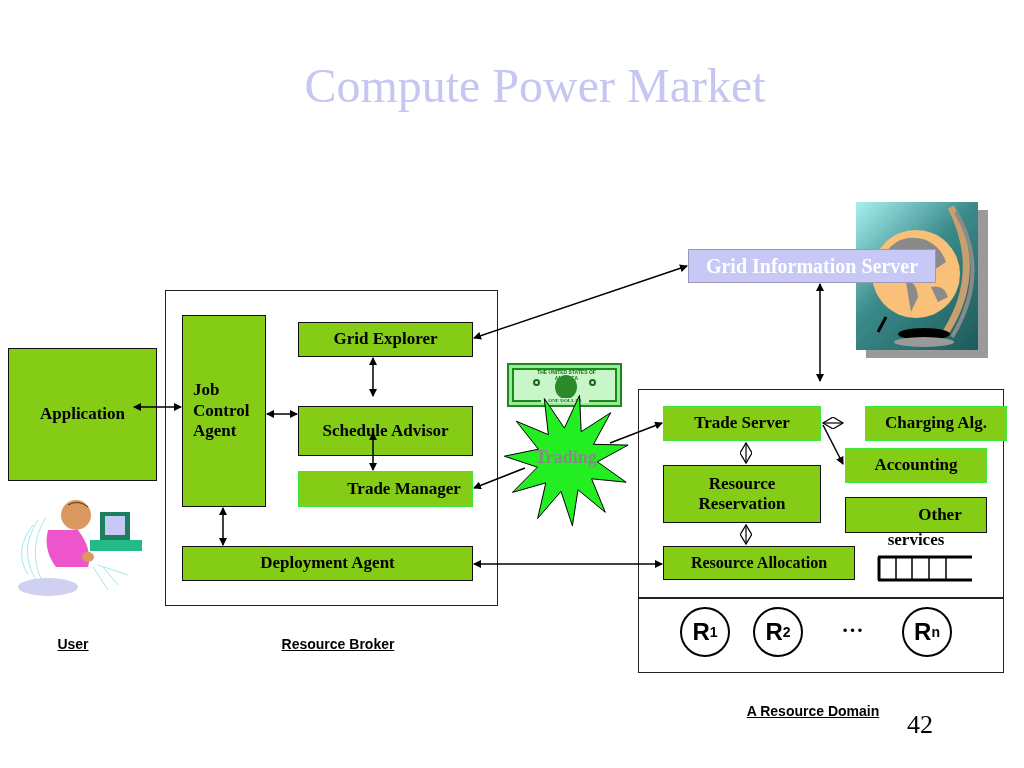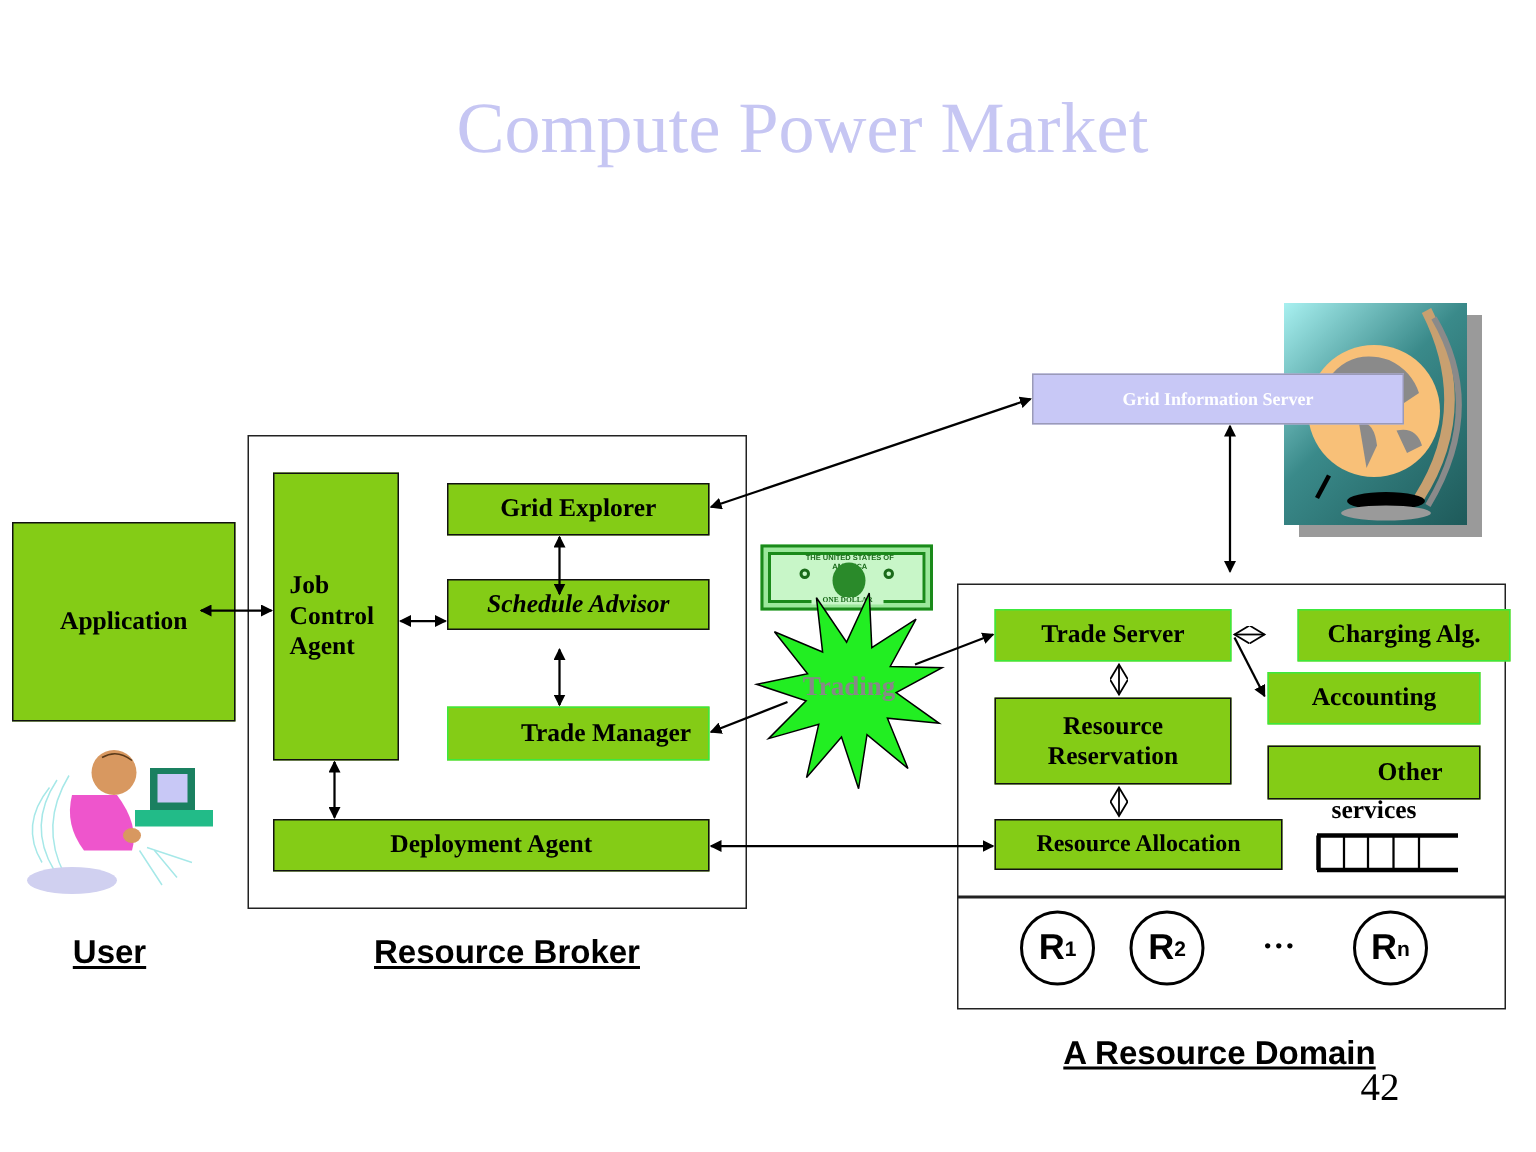--- a/index.html
+++ b/index.html
@@ -2,22 +2,22 @@
 <html><head>
 <meta charset="utf-8">
 <style>
   html, body { margin: 0; padding: 0; }
   body { width: 1024px; height: 768px; background: #ffffff; position: relative; overflow: hidden; font-family: "Liberation Serif", serif; }
   .abs { position: absolute; box-sizing: border-box; }
   .title { left: 0; width: 1070px; top: 58px; text-align: center; font-size: 48px; color: #c6c6f3; font-family: "Liberation Serif", serif; }
   .box { border: 1.5px solid #111; background: #84cc16; display: flex; align-items: center; justify-content: center; text-align: center; font-weight: bold; font-size: 17px; color: #000; line-height: 1.2; }
   .box.green { border: 1.5px solid #3ce83c; }
   .container { border: 1.5px solid #222; background: transparent; }
-  .caption { font-family: "Liberation Sans", sans-serif; font-weight: bold; text-decoration: underline; font-size: 22px; color: #000; text-align: center; }
-  .gis { background: #c8c8f6; border: 1.5px solid #9a9ab8; color: #fff; font-weight: bold; font-size: 12px; display: flex; align-items: center; justify-content: center; }
+  .caption { font-family: "Liberation Sans", sans-serif; font-weight: bold; text-decoration: underline; font-size: 14px; color: #000; text-align: center; margin-top: 14px; }
+  .gis { background: #c8c8f6; border: 1.5px solid #9a9ab8; color: #fff; font-weight: bold; font-size: 20px; display: flex; align-items: center; justify-content: center; }
   .rcircle { width: 50px; height: 50px; border: 2.5px solid #000; border-radius: 50%; display: flex; align-items: center; justify-content: center; font-family: "Liberation Sans", sans-serif; font-weight: bold; font-size: 24px; }
   .rcircle sub { font-size: 14px; vertical-align: -6px; }
   .pagenum { font-size: 26px; color: #000; font-family: "Liberation Serif", serif; }
   svg.overlay { position: absolute; left: 0; top: 0; pointer-events: none; }
 </style>
 </head>
 <body>
 
 <div class="abs title">Compute Power Market</div>
 
@@ -41,21 +41,21 @@
 </svg>
 <div class="abs caption" style="left:40px;top:622px;width:66px;">User</div>
 
 <div class="abs container" style="left:165px;top:290px;width:333px;height:316px;"></div>
 <div class="abs box" style="left:182px;top:315px;width:84px;height:192px;justify-content:flex-start;text-align:left;padding-left:10px;">
   <span style="width:60px;">Job Control Agent</span>
 </div>
 <div class="abs box" style="left:298px;top:322px;width:175px;height:35px;">
   <span>Grid Explorer</span>
 </div>
-<div class="abs box" style="left:298px;top:386px;width:175px;height:34px;font-style:italic;">
+<div class="abs box" style="left:298px;top:406px;width:175px;height:50px;">
   <span>Schedule Advisor</span>
 </div>
 <div class="abs box green" style="left:298px;top:471px;width:175px;height:36px;padding-left:37px;">
   <span>Trade Manager</span>
 </div>
 <div class="abs box" style="left:182px;top:546px;width:291px;height:35px;">
   <span>Deployment Agent</span>
 </div>
 <div class="abs caption" style="left:240px;top:622px;width:196px;">Resource Broker</div>
 

